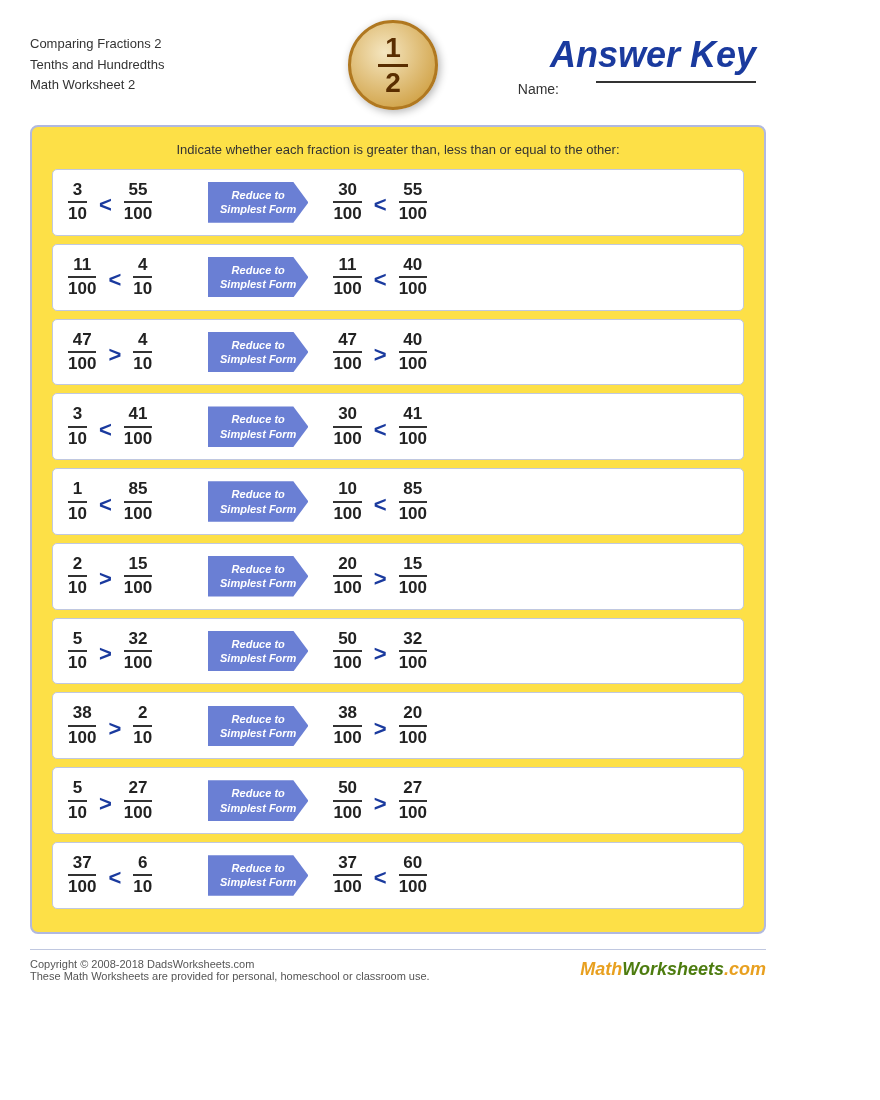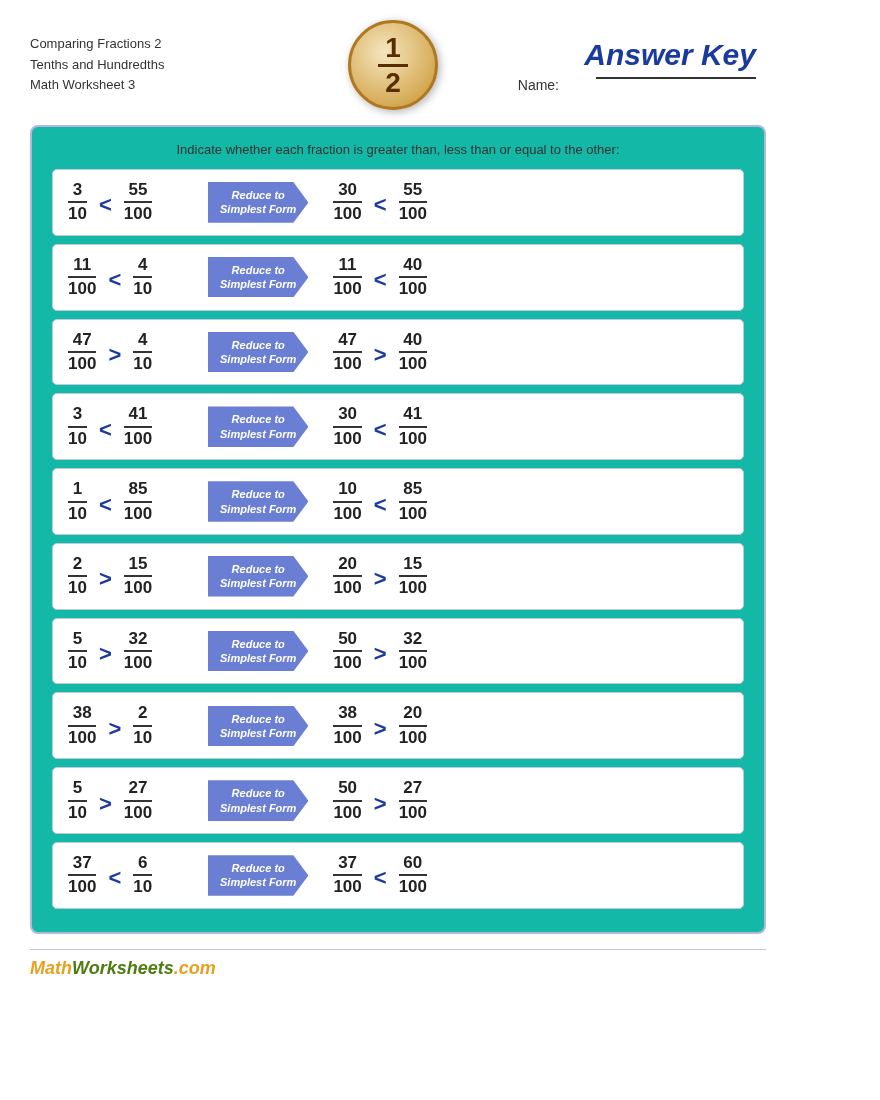--- a/index.html
+++ b/index.html
@@ -60,21 +60,21 @@
     .fraction-logo .div-line { width: 30px; height: 3px; background: #5a2d00; margin: 2px 0; }
     .fraction-logo .den { font-size: 28px; font-weight: 900; color: #5a2d00; }
     .header-right {
       flex: 1;
       display: flex;
       flex-direction: column;
       align-items: flex-end;
       padding-right: 10px;
     }
     .answer-key-text {
-      font-size: 30px;
+      font-size: 36px;
       font-weight: bold;
       color: #1a3a9e;
       font-style: italic;
     }
     .name-line {
       display: flex;
       align-items: flex-start;
       font-size: 14px;
       color: #333;
       margin-top: 5px;
@@ -82,21 +82,21 @@
     }
     .name-underline {
       display: inline-block;
       width: 160px;
       border-bottom: 2px solid #333;
       margin-left: 5px;
     }
     .main-box {
       border: 2px solid #b0b8e0;
       border-radius: 8px;
-      background: #14b8a6;
+      background: #fde047;
       padding: 15px 20px;
     }
     .instructions {
       text-align: center;
       font-size: 13px;
       color: #333;
       margin-bottom: 12px;
     }
     .problem-row {
       background: white;
@@ -176,21 +176,21 @@
     }
   </style>
 </head>
 <body>
 
 <div class="page">
   <div class="header">
     <div class="header-left">
       <div>Comparing Fractions 2</div>
       <div>Tenths and Hundredths</div>
-      <div>Math Worksheet 3</div>
+      <div>Math Worksheet 2</div>
     </div>
     <div class="header-center">
       <div class="fraction-logo">
         <div class="fraction-logo-inner">
           <span class="num">1</span>
           <div class="div-line"></div>
           <span class="den">2</span>
         </div>
       </div>
     </div>
@@ -534,17 +534,21 @@
           <span class="frac-num">60</span>
           <div class="frac-line"></div>
           <span class="frac-den">100</span>
         </div>
       </div>
     </div>
       </div>
   </div>
 
   <div class="footer">
+    <div>
+      <div>Copyright © 2008-2018 DadsWorksheets.com</div>
+      <div>These Math Worksheets are provided for personal, homeschool or classroom use.</div>
+    </div>
     <div class="footer-logo">
       <span>Math</span><span style="color:#4d7c0f;">Worksheets</span><span>.com</span>
     </div>
   </div>
 </div>
 
 </body></html>

